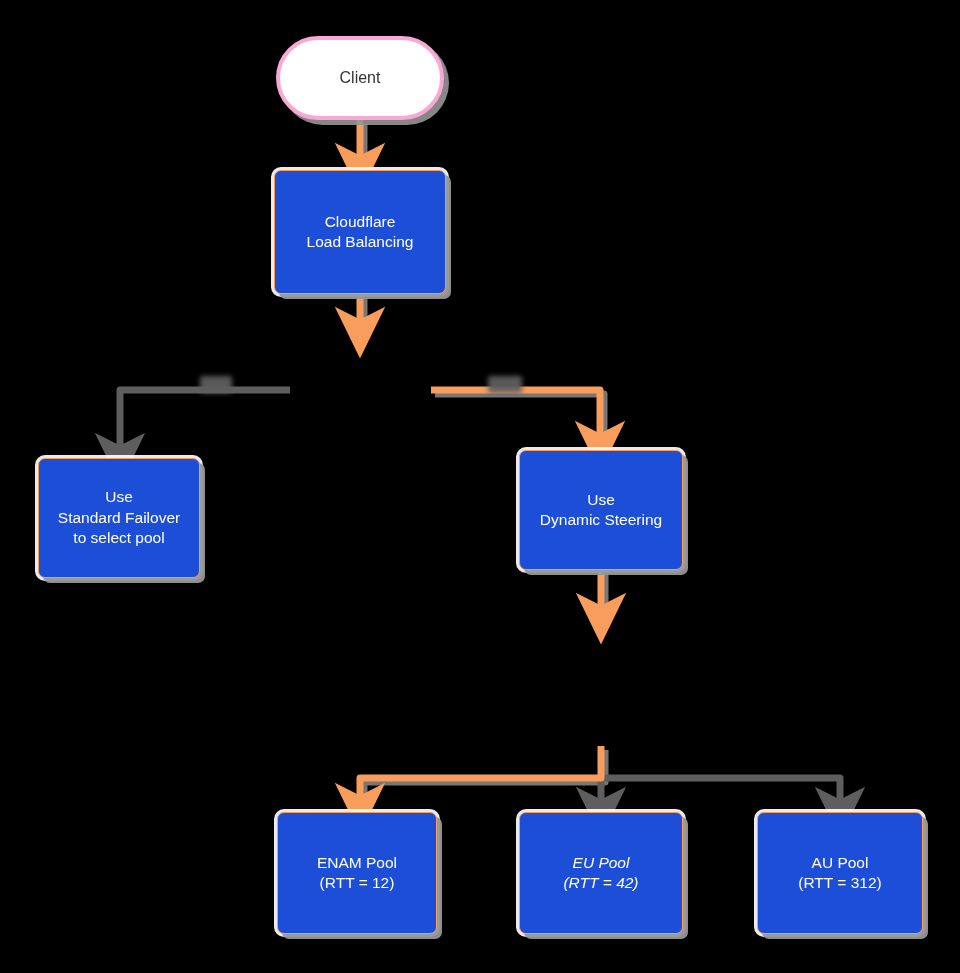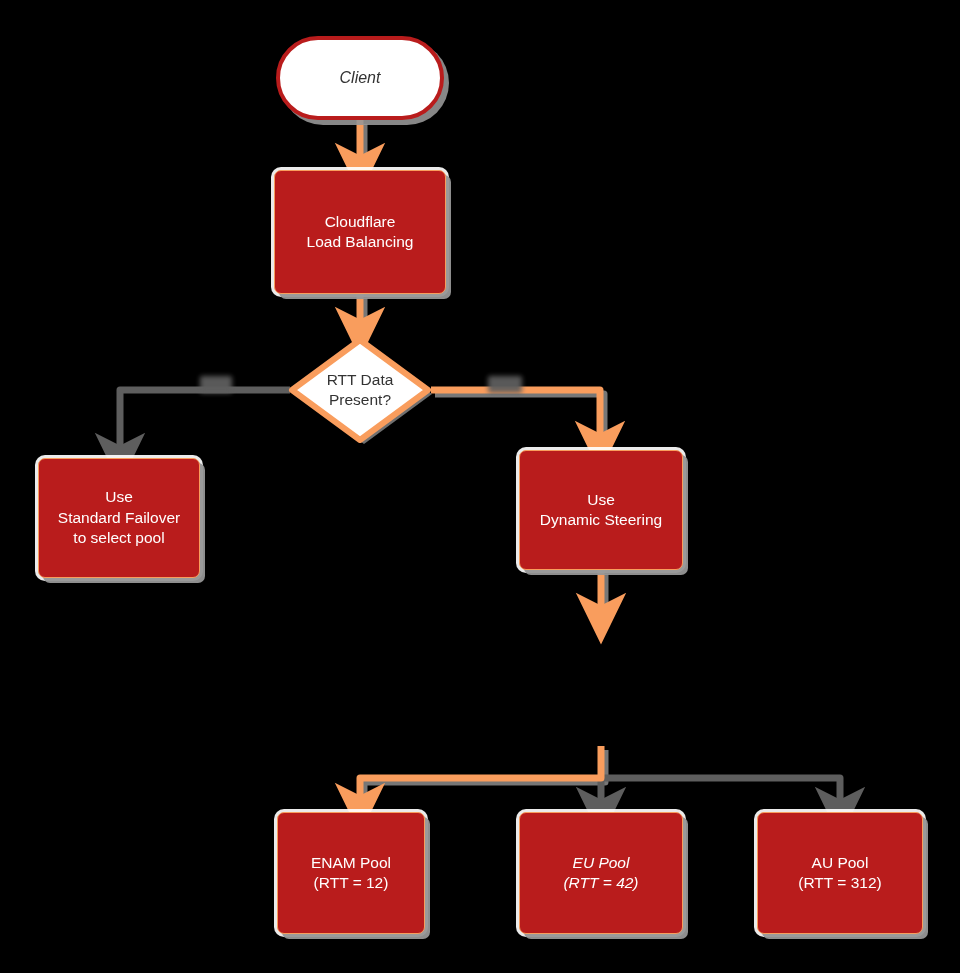--- a/index.html
+++ b/index.html
@@ -25,38 +25,37 @@
   .node {
     position: absolute;
     box-sizing: border-box;
     display: flex;
     align-items: center;
     justify-content: center;
     text-align: center;
     line-height: 1.32;
   }
   .node-proc {
-    background: #b91c1c;
+    background: #1d4ed8;
     border: 1px solid #F99D5D;
     border-radius: 7px;
     color: #FFFFFF;
     font-size: 15.5px;
     box-shadow: 5px 5px 0 0 rgba(150,150,150,0.95),
                 0 0 0 3px rgba(255,255,255,0.92);
     z-index: 4;
   }
   .node-stadium {
     background: #FFFFFF;
-    border: 4px solid #b91c1c;
+    border: 4px solid #f9a8d4;
     border-radius: 999px;
     color: #333333;
     font-size: 16px;
     box-shadow: 5px 5px 0 0 rgba(150,150,150,0.9);
     z-index: 4;
-    font-style: italic;
   }
   .node-label {
     position: relative;
     z-index: 2;
     white-space: pre-line;
     padding: 0 6px;
   }
   .diamond-wrap {
     position: absolute;
     z-index: 4;
@@ -145,46 +144,38 @@
 
   <div class="node node-stadium" style="left:276px; top:36px; width:168px; height:84px;">
     <span class="node-label">Client</span>
   </div>
 
   <div class="node node-proc" style="left:274px; top:170px; width:172px; height:124px;">
     <span class="node-label">Cloudflare
 Load Balancing</span>
   </div>
 
-  <div class="diamond-wrap" style="left:286px; top:334px; width:148px; height:112px;">
-    <svg width="148" height="112" viewBox="0 0 148 112" xmlns="http://www.w3.org/2000/svg">
-      <path d="M74,6 L142,56 L74,106 L6,56 Z" fill="#8C8C8C" opacity="0.8" transform="translate(4,4)"></path>
-      <path d="M74,6 L142,56 L74,106 L6,56 Z" fill="#FFFFFF" stroke="#F99D5D" stroke-width="6" stroke-linejoin="round"></path>
-    </svg>
-    <div class="diamond-text">RTT Data
-Present?</div>
-  </div>
 
   <div class="edge-label" style="left:200px; top:376px; width:32px; height:17px;"></div>
 
   <div class="edge-label" style="left:488px; top:376px; width:34px; height:17px;"></div>
 
   <div class="node node-proc" style="left:38px; top:458px; width:162px; height:120px;">
     <span class="node-label">Use
 Standard Failover
 to select pool</span>
   </div>
 
   <div class="node node-proc" style="left:519px; top:450px; width:164px; height:120px;">
     <span class="node-label">Use
 Dynamic Steering</span>
   </div>
 
 
-  <div class="node node-proc" style="left:277px; top:812px; width:148px; height:122px; flex-direction:column;">
+  <div class="node node-proc" style="left:277px; top:812px; width:160px; height:122px; flex-direction:column;">
     <span>ENAM Pool</span>
     <span class="bold">(RTT = 12)</span>
   </div>
 
   <div class="node node-proc" style="left:519px; top:812px; width:164px; height:122px; flex-direction:column;font-style:italic;">
     <span>EU Pool</span>
     <span>(RTT = 42)</span>
   </div>
 
   <div class="node node-proc" style="left:757px; top:812px; width:166px; height:122px; flex-direction:column;">

